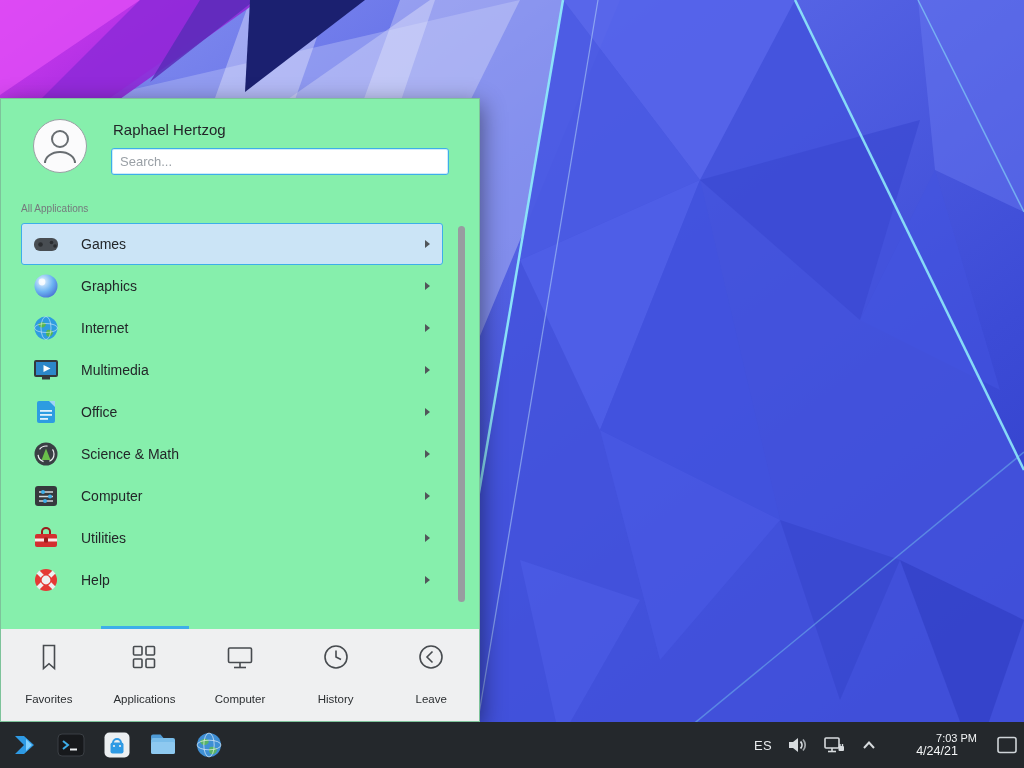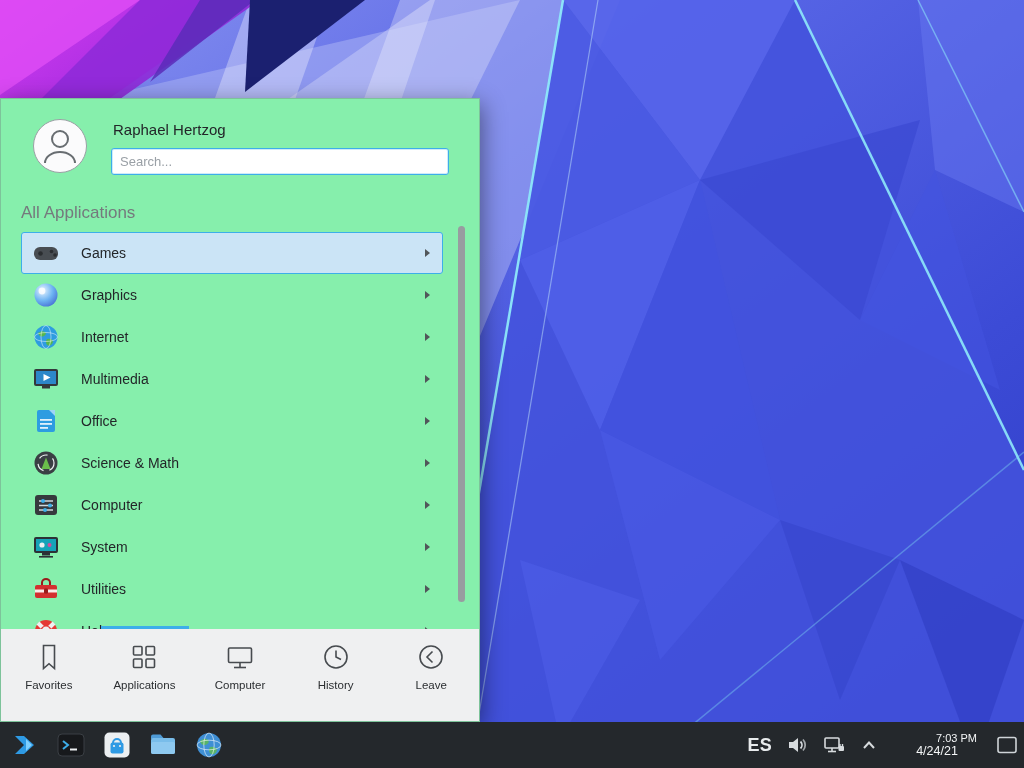--- a/index.html
+++ b/index.html
@@ -26,21 +26,21 @@
   .header-right { flex:1; min-width:0; }
   .user-name { font-size:15px; color:#232629; margin:2px 0 10px 2px; }
   .search-input {
     width:338px; height:27px; border:1px solid #3daee9; border-radius:3px;
     background:#ffffff; padding:0 8px; font-size:13px; color:#232629;
     font-family:"Liberation Sans", sans-serif; outline:none;
     box-shadow:0 0 0 1px rgba(61,174,233,.25) inset;
   }
   .search-input::placeholder { color:#9aa0a6; }
 
-  .section-label { margin:28px 0 0 20px; font-size:17px; color:#75797d; }
+  .section-label { margin:28px 0 0 20px; font-size:10px; color:#75797d; }
 
   .app-list { margin-top:9px; height:488px; overflow:hidden; }
   .app-row {
     height:42px; margin:0 36px 0 20px; display:flex; align-items:center;
     padding:0 12px 0 10px; border:1px solid transparent; border-radius:3px;justify-content:center;
   }
   .app-row.selected { background:#cbe4f6; border-color:#3daee9; }
   .appicon { width:28px; height:28px; flex:none; }
   .appicon svg { display:block; }
   .app-label { margin-left:21px; font-size:14px; color:#232629; flex:1; }
@@ -53,33 +53,33 @@
     position:absolute; right:14px; top:127px; width:7px; height:376px;
     background:#989ca0; border-radius:3.5px;
   }
 
   
   .tabbar {
     position:absolute; left:0; right:0; bottom:0; height:92px;
     background:#eff0f1; display:flex;
   }
   .tab-indicator { position:absolute; top:-3px; left:100px; width:88px; height:3px; background:#3daee9; }
-  .tab { flex:1; display:flex; flex-direction:column; align-items:center; padding-top:13px; gap:7px; }
+  .tab { flex:1; display:flex; flex-direction:column; align-items:center; padding-top:13px; gap:21px; }
   .tab-label { font-size:11.5px; color:#2b2e31; }
   .tabicon svg { display:block; }
 
   
   .panel {
     position:absolute; left:0; right:0; bottom:0; height:46px;
     background:#24282c; display:flex; align-items:center; padding:0 5px 0 9px;
   }
   .panel-left { display:flex; align-items:center; gap:15px; }
   .panel-app { width:31px; height:31px; display:flex; align-items:center; justify-content:center; }
   .tray { margin-left:auto; display:flex; align-items:center; gap:13px; }
-  .kbd-layout { color:#e8ebed; font-size:18px; font-weight:bold; letter-spacing:.3px; }
+  .kbd-layout { color:#e8ebed; font-size:13px; font-weight:normal; letter-spacing:.3px; }
   .trayicon { display:flex; align-items:center; justify-content:center; }
   .clock { color:#f3f5f6; text-align:center; line-height:1.12; margin:0 5px; }
   .clock .time { font-size:11px;margin-left:39px; }
   .clock .date { font-size:12.5px; }
   .show-desktop { width:24px; height:34px; display:flex; align-items:center; justify-content:center; }
 </style>
 </head>
 <body>
 
 <div class="desktop">
@@ -247,34 +247,20 @@
             <line x1="7" y1="19" x2="21" y2="19" stroke="#cfd8dc" stroke-width="1.5"></line>
             <circle cx="11" cy="10" r="2" fill="#3daee9"></circle>
             <circle cx="18" cy="14.5" r="2" fill="#3daee9"></circle>
             <circle cx="13" cy="19" r="2" fill="#3daee9"></circle>
           </svg>
         </span>
         <span class="app-label">Computer</span>
         <span class="arrow"></span>
       </div>
 
-      <div class="app-row">
-        <span class="appicon">
-          <svg width="28" height="28" viewBox="0 0 28 28">
-            <rect x="2" y="4" width="24" height="16" rx="2" fill="#2c3136"></rect>
-            <rect x="4" y="6" width="20" height="12" fill="#15a3b8"></rect>
-            <circle cx="10" cy="12" r="2.6" fill="#eceff1"></circle>
-            <circle cx="17.5" cy="12" r="2" fill="#d64a9a"></circle>
-            <rect x="10" y="20" width="8" height="2.5" fill="#2c3136"></rect>
-            <rect x="7" y="23" width="14" height="1.6" fill="#2c3136"></rect>
-          </svg>
-        </span>
-        <span class="app-label">System</span>
-        <span class="arrow"></span>
-      </div>
 
       <div class="app-row">
         <span class="appicon">
           <svg width="28" height="28" viewBox="0 0 28 28">
             <path d="M10 10 v-2.5 a4 3.5 0 0 1 8 0 V10" fill="none" stroke="#9a1b1b" stroke-width="2"></path>
             <rect x="3" y="10" width="22" height="13" rx="2" fill="#d32f2f"></rect>
             <rect x="3" y="14.5" width="22" height="3" fill="#ffffff" opacity="0.9"></rect>
             <rect x="12" y="13.5" width="4" height="5" rx="1" fill="#9a1b1b"></rect>
           </svg>
         </span>

